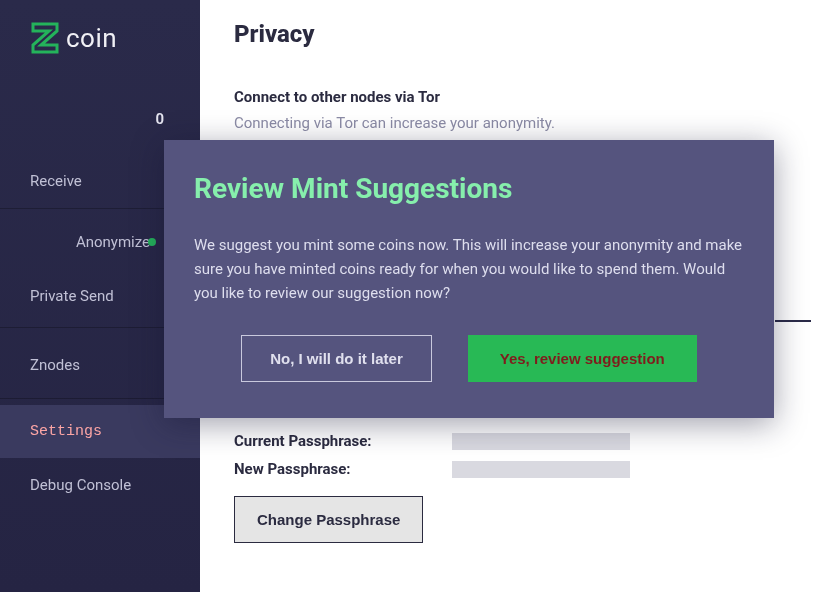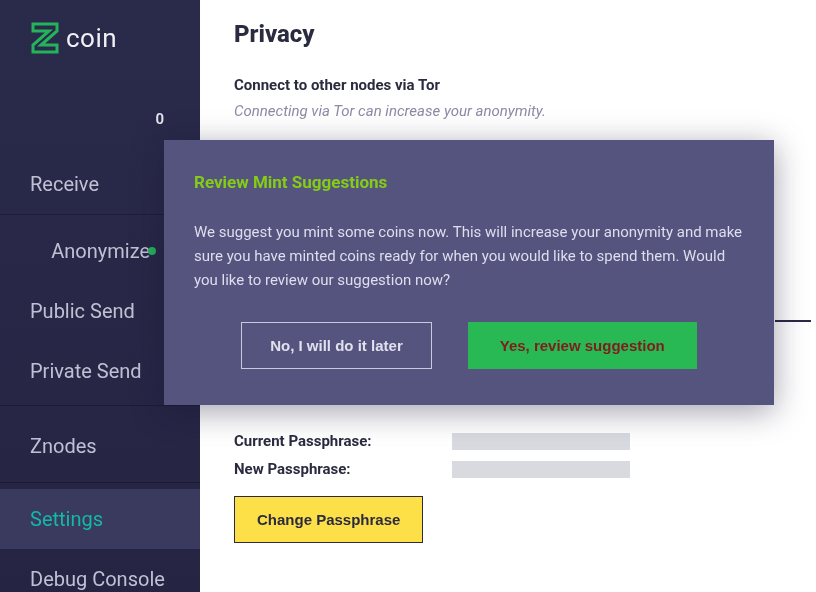--- a/index.html
+++ b/index.html
@@ -62,21 +62,21 @@
       color: #e5e5f0;
       font-weight: 600;
       margin-top: 4px;
     }
     .nav {
       display: flex;
       flex-direction: column;
     }
     .nav-item {
       padding: 18px 28px 18px 30px;
-      font-size: 20px;
+      font-size: 15px;
       color: #c0c0d5;
       cursor: pointer;
       position: relative;
     }
     .nav-item.receive { border-bottom: 1px solid rgba(0,0,0,0.25); margin-bottom: 6px; }
     .nav-item.anonymize { padding-right: 50px; text-align: right; }
     .nav-item .dot {
       position: absolute;
       right: 44px;
       top: 50%;
@@ -95,44 +95,44 @@
       height: 0;
       border-top: 6px solid transparent;
       border-bottom: 6px solid transparent;
       border-right: 8px solid #ffffff;
       opacity: 0.9;
     }
     .nav-item.privatesend { border-bottom: 1px solid rgba(0,0,0,0.25); margin-bottom: 6px; padding-bottom: 22px; }
     .nav-item.znodes { border-bottom: 1px solid rgba(0,0,0,0.25); margin-bottom: 6px; padding: 22px 28px 24px 30px; }
     .nav-item.settings {
       background: #3a3a5f;
-      color: #14b8a6;
+      color: #fca5a5;
+      font-family: Liberation Mono, monospace;
     }
 
     .main {
       flex: 1;
       background: #ffffff;
       padding: 20px 34px 0 34px;
       position: relative;
     }
     .page-title {
       font-size: 24px;
       font-weight: 800;
       color: #2b2b40;
-      margin-bottom: 28px;
+      margin-bottom: 40px;
     }
     .section-h {
       font-size: 15px;
       font-weight: 700;
       color: #2b2b40;
       margin-bottom: 8px;
     }
     .section-desc {
       font-size: 15px;
-      font-style: italic;
       color: #8b8ba5;
     }
     .pass-block {
       position: absolute;
       top: 432px;
       left: 34px;
       right: 34px;
     }
     .pass-row {
       display: flex;
@@ -146,42 +146,42 @@
       color: #2b2b40;
     }
     .pass-input {
       flex: 1;
       height: 17px;
       background: #d9d9e0;
     }
     .change-btn {
       margin-top: 8px;
       border: 1.5px solid #2b2b40;
-      background: #fde047;
+      background: #e5e5e5;
       color: #2b2b40;
       font-size: 15px;
       font-weight: 600;
       padding: 14px 22px;
       cursor: pointer;
     }
 
     .modal {
       position: absolute;
       top: 140px;
       left: 164px;
       width: 610px;
       background: #55547e;
       color: #e9e9f3;
       padding: 32px 30px 36px 30px;
       box-shadow: 0 6px 30px rgba(20,20,50,0.4);
     }
     .modal-title {
-      font-size: 17px;
-      font-weight: 700;
-      color: #84cc16;
+      font-size: 28px;
+      font-weight: 700;
+      color: #86efac;
       margin-bottom: 28px;
     }
     .modal-body {
       font-size: 15px;
       line-height: 1.6;
       color: #dedeee;
       margin-bottom: 30px;
     }
     .modal-actions {
       display: flex;
@@ -234,21 +234,20 @@
       <div class="balance-sub">0</div>
     </div>
 
     <nav class="nav">
       <div class="nav-item receive">Receive</div>
       <div class="nav-item anonymize">
         <span>Anonymize</span>
         <span class="dot"></span>
         <span class="marker"></span>
       </div>
-      <div class="nav-item">Public Send</div>
       <div class="nav-item privatesend">Private Send</div>
       <div class="nav-item znodes">Znodes</div>
       <div class="nav-item settings">Settings</div>
       <div class="nav-item">Debug Console</div>
     </nav>
   </aside>
 
   <main class="main">
     <h1 class="page-title">Privacy</h1>
     <div class="section-h">Connect to other nodes via Tor</div>

